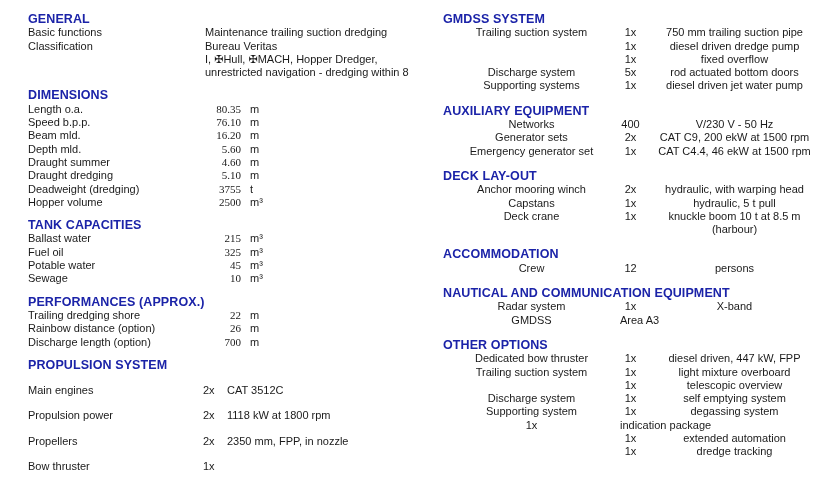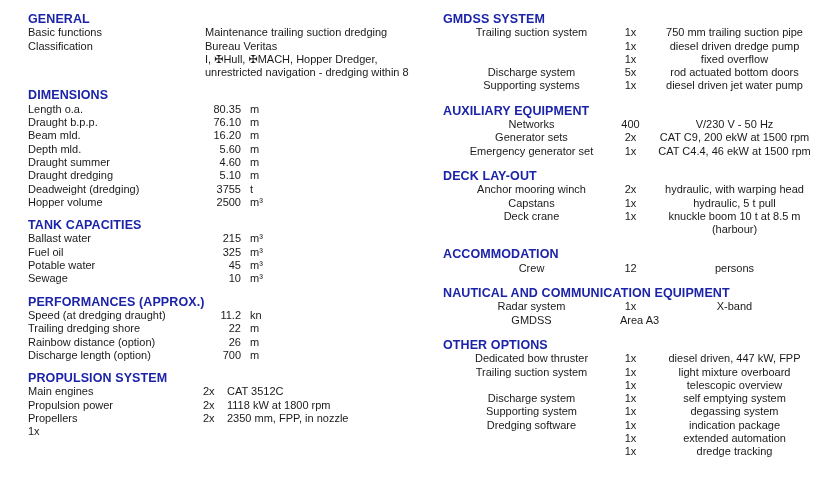--- a/index.html
+++ b/index.html
@@ -39,25 +39,25 @@
   }
 
   .row { display: grid; line-height: 13.3px; }
   .c { white-space: nowrap; overflow: visible; }
 
   
   .layout-text { grid-template-columns: 177px 0px 1fr; }
 
   
   .layout-vu { grid-template-columns: 175px 38px 1fr; }
-  .layout-vu .value { text-align: right; }
+  .layout-vu .value { text-align: right; font-family: Liberation Serif, serif; }
   .layout-vu .detail { padding-left: 9px; }
 
   
-  .layout-qd.side-left  { grid-template-columns: 175px 24px 1fr; }
+  .layout-qd.side-left  { grid-template-columns: 175px 24px 1fr; margin-top: 12px; }
   .layout-qd.side-right { grid-template-columns: 177px 21px 1fr; text-align: center; }
 </style>
 </head>
 <body>
 
 <div class="page">
   <div class="col col-left">
       <section class="sec">
         <div class="sec-title">GENERAL</div>
         <div class="row layout-text side-left">
@@ -82,21 +82,21 @@
         </div>
       </section>
       <section class="sec">
         <div class="sec-title">DIMENSIONS</div>
         <div class="row layout-vu side-left">
           <span class="c label">Length o.a.</span>
           <span class="c value">80.35</span>
           <span class="c detail">m</span>
         </div>
         <div class="row layout-vu side-left">
-          <span class="c label">Draught b.p.p.</span>
+          <span class="c label">Speed b.p.p.</span>
           <span class="c value">76.10</span>
           <span class="c detail">m</span>
         </div>
         <div class="row layout-vu side-left">
           <span class="c label">Beam mld.</span>
           <span class="c value">16.20</span>
           <span class="c detail">m</span>
         </div>
         <div class="row layout-vu side-left">
           <span class="c label">Depth mld.</span>
@@ -143,25 +143,20 @@
         </div>
         <div class="row layout-vu side-left">
           <span class="c label">Sewage</span>
           <span class="c value">10</span>
           <span class="c detail">m³</span>
         </div>
       </section>
       <section class="sec">
         <div class="sec-title">PERFORMANCES (APPROX.)</div>
         <div class="row layout-vu side-left">
-          <span class="c label">Speed (at dredging draught)</span>
-          <span class="c value">11.2</span>
-          <span class="c detail">kn</span>
-        </div>
-        <div class="row layout-vu side-left">
           <span class="c label">Trailing dredging shore</span>
           <span class="c value">22</span>
           <span class="c detail">m</span>
         </div>
         <div class="row layout-vu side-left">
           <span class="c label">Rainbow distance (option)</span>
           <span class="c value">26</span>
           <span class="c detail">m</span>
         </div>
         <div class="row layout-vu side-left">
@@ -181,20 +176,21 @@
           <span class="c label">Propulsion power</span>
           <span class="c value">2x</span>
           <span class="c detail">1118 kW at 1800 rpm</span>
         </div>
         <div class="row layout-qd side-left">
           <span class="c label">Propellers</span>
           <span class="c value">2x</span>
           <span class="c detail">2350 mm, FPP, in nozzle</span>
         </div>
         <div class="row layout-qd side-left">
+          <span class="c label">Bow thruster</span>
           <span class="c value">1x</span>
         </div>
       </section>
     </div>
   <div class="col col-right">
       <section class="sec">
         <div class="sec-title">GMDSS SYSTEM</div>
         <div class="row layout-qd side-right">
           <span class="c label">Trailing suction system</span>
           <span class="c value">1x</span>
@@ -304,21 +300,20 @@
           <span class="c label">Discharge system</span>
           <span class="c value">1x</span>
           <span class="c detail">self emptying system</span>
         </div>
         <div class="row layout-qd side-right">
           <span class="c label">Supporting system</span>
           <span class="c value">1x</span>
           <span class="c detail">degassing system</span>
         </div>
         <div class="row layout-qd side-right">
-          <span class="c label">Dredging software</span>
           <span class="c value">1x</span>
           <span class="c detail">indication package</span>
         </div>
         <div class="row layout-qd side-right">
           <span class="c label"></span>
           <span class="c value">1x</span>
           <span class="c detail">extended automation</span>
         </div>
         <div class="row layout-qd side-right">
           <span class="c label"></span>

